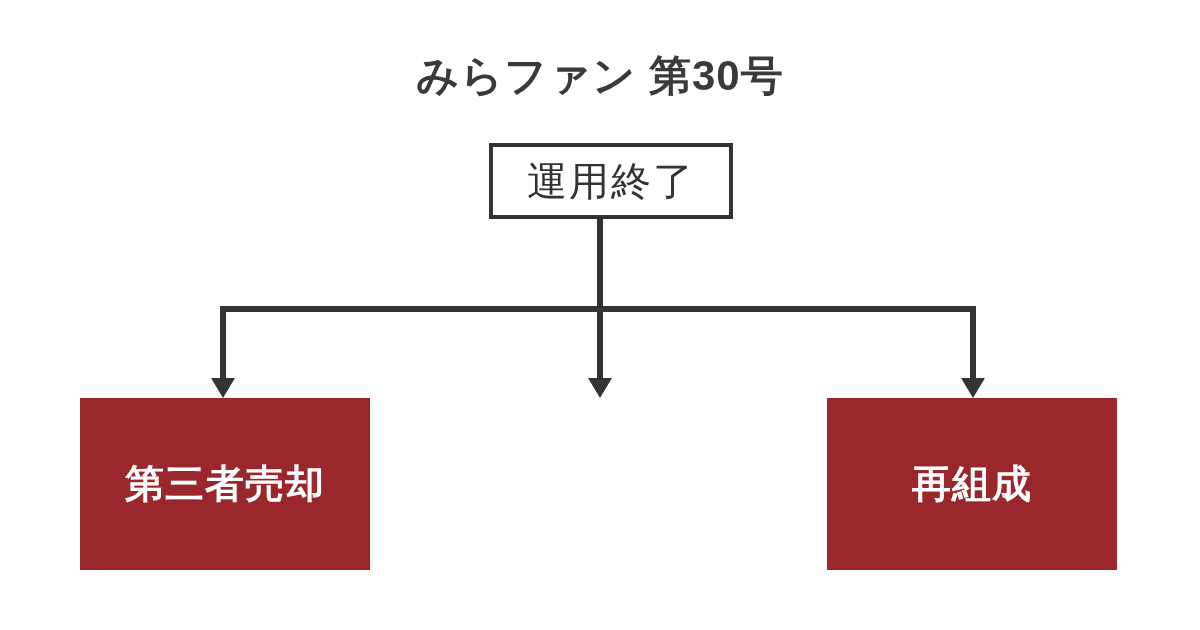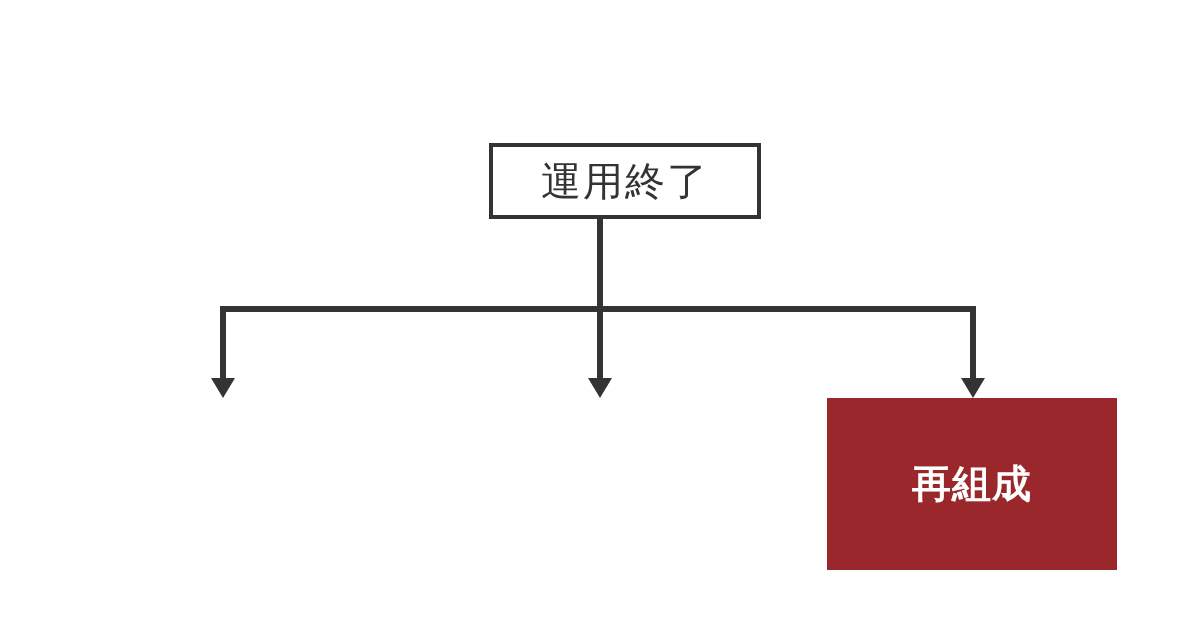--- a/index.html
+++ b/index.html
@@ -30,21 +30,21 @@
     font-size: 42px;
     font-weight: 700;
     letter-spacing: 1px;
     color: var(--text-dark);
   }
 
   .root-box {
     position: absolute;
     left: 489px;
     top: 143px;
-    width: 272px;
+    width: 244px;
     height: 76px;
     border: 4px solid var(--line-dark);
     background: var(--background);
     display: flex;
     align-items: center;
     justify-content: center;
   }
   .root-box .root-label {
     font-size: 40px;
     font-weight: 500;
@@ -90,34 +90,38 @@
     font-weight: 700;
     letter-spacing: 1px;
     color: var(--box-text);
   }
 </style>
 </head>
 <body>
 
 <div class="canvas">
 
+  <div class="diagram-title">みらファン 第30号</div>
 
   <div class="root-box">
     <span class="root-label">運用終了</span>
   </div>
 
   <div class="conn conn-stem"></div>
   <div class="conn conn-hbar"></div>
   <div class="conn conn-drop-left"></div>
   <div class="conn conn-drop-center"></div>
   <div class="conn conn-drop-right"></div>
 
   <div class="arrowhead arrowhead-left"></div>
   <div class="arrowhead arrowhead-center"></div>
   <div class="arrowhead arrowhead-right"></div>
 
+  <div class="outcome-box outcome-box-0">
+    <span class="outcome-label">第三者売却</span>
+  </div>
 
 
   <div class="outcome-box outcome-box-2">
     <span class="outcome-label">再組成</span>
   </div>
 
 </div>
 
 </body></html>

